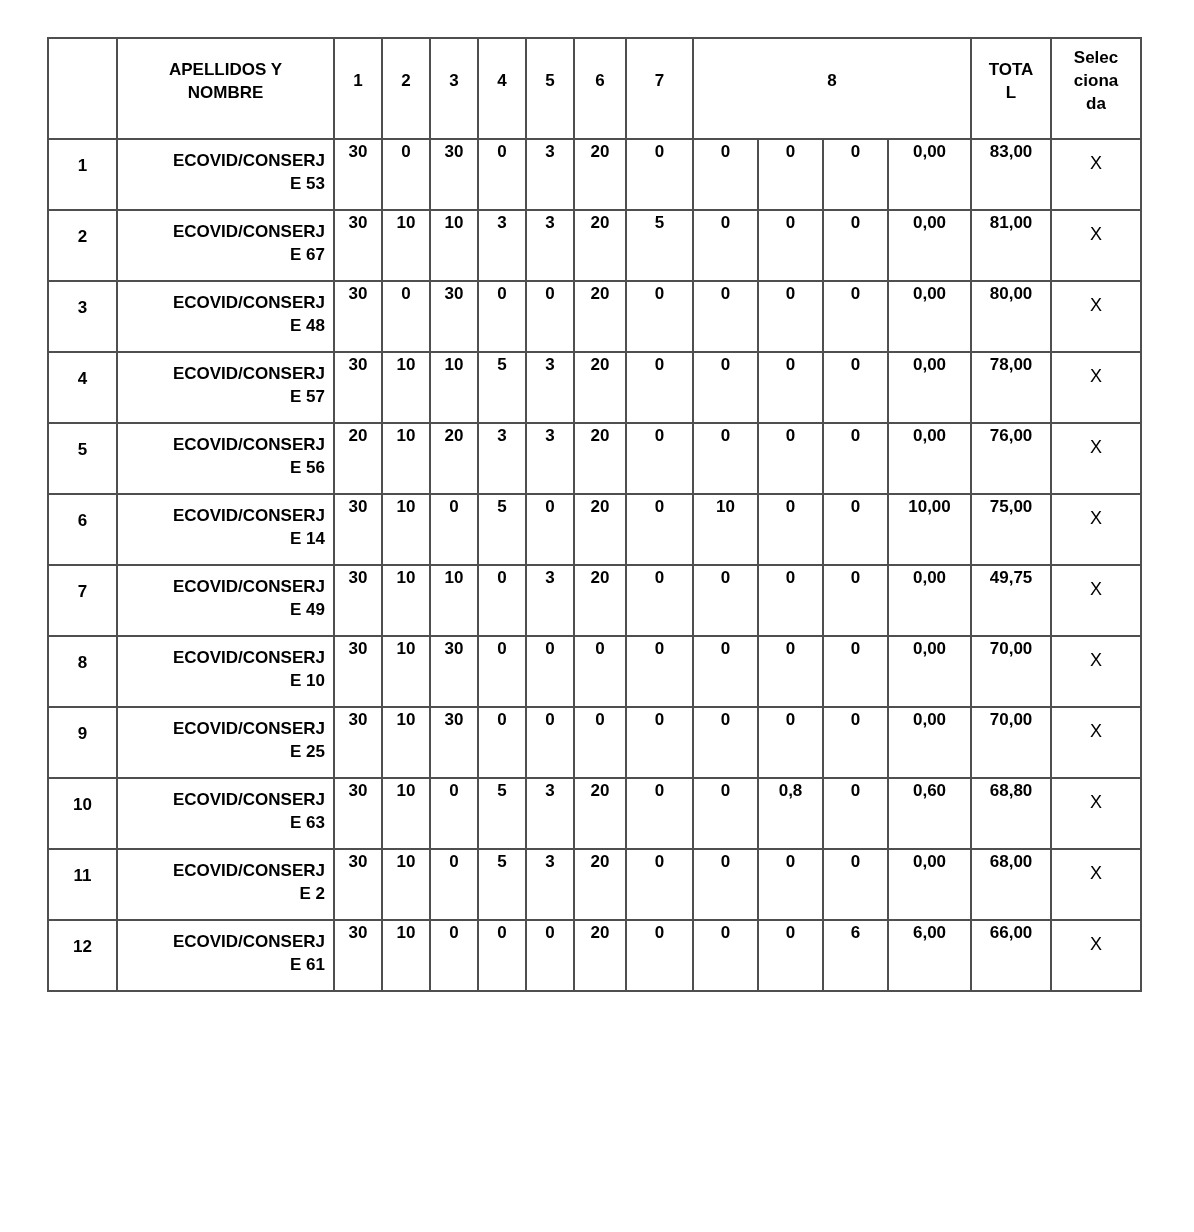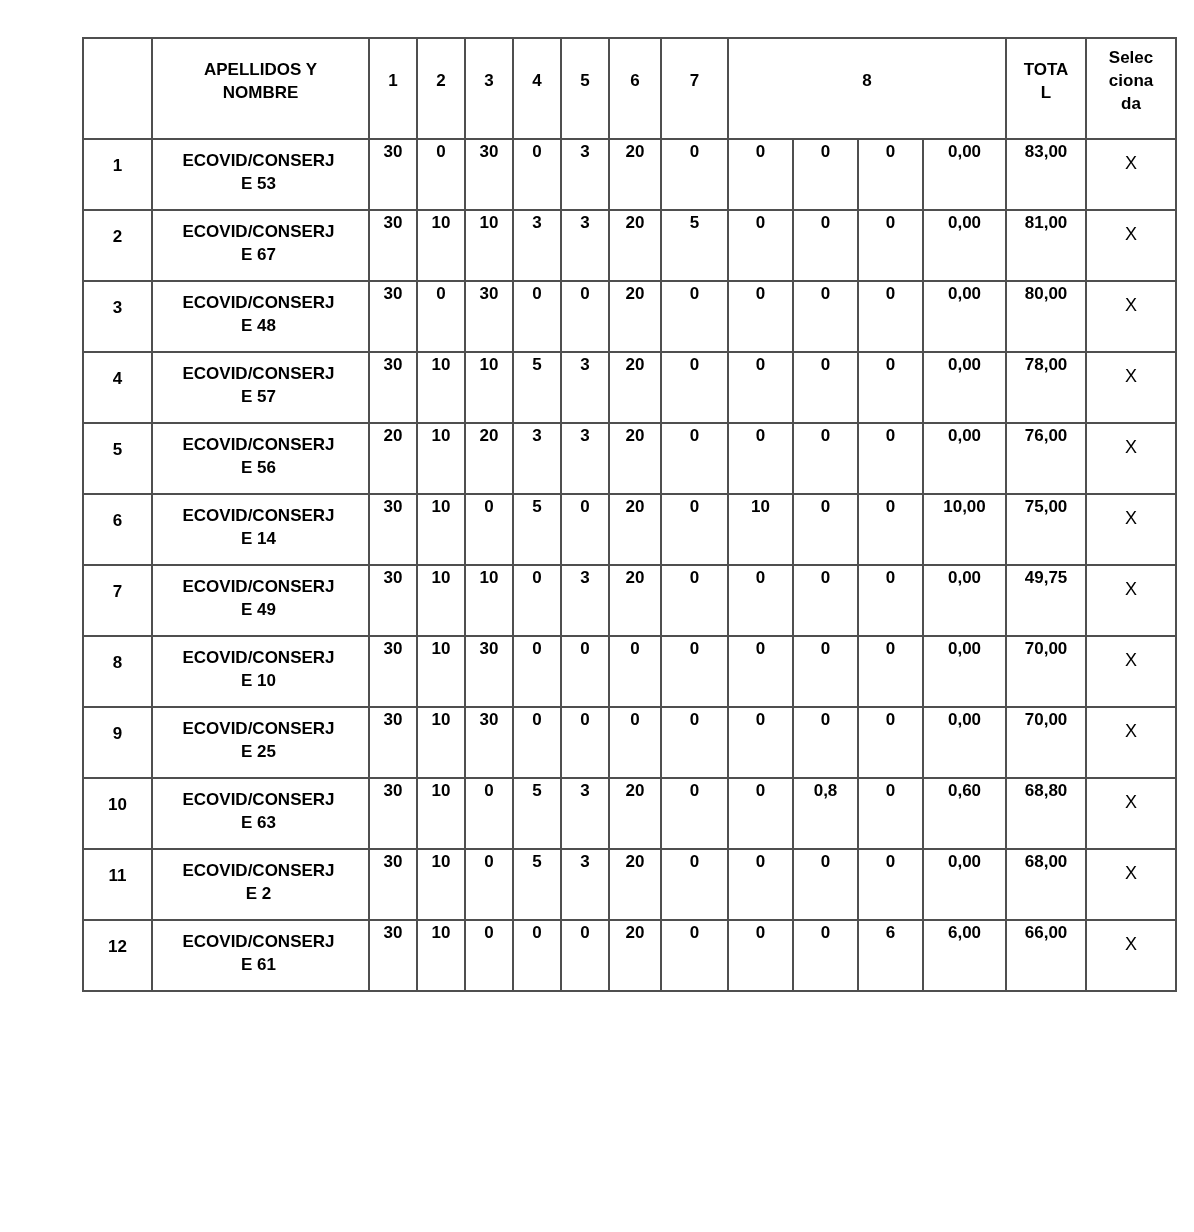--- a/index.html
+++ b/index.html
@@ -8,21 +8,20 @@
     width: 1194px; height: 1232px;
     font-family: "Liberation Sans", "DejaVu Sans", sans-serif;
     color: #000;
   }
   .page { position: relative; width: 1194px; height: 1232px; background: #fff; }
   table.results {
     position: absolute; left: 47px; top: 37px;
     border-collapse: collapse; table-layout: fixed;
     width: 1093px;
     background: #fff;
-    margin-left: 35px;
   }
   table.results th, table.results td {
     border: 2px solid #4f4f4f;
     padding: 0;
     background: #fff;
     overflow: hidden;
   }
   
   tr.h1 { height: 101px; }
   tr.h1 th {
@@ -49,21 +48,21 @@
   tbody tr { height: 71px; }
   tbody td {
     vertical-align: top;
     text-align: center;
     font-weight: 700;
     font-size: 17px;
     line-height: 23px;
     padding-top: 14px;
   }
   tbody td.c-name {
-    text-align: center;
+    text-align: right;
     padding: 9px 8px 1px 4px;
     white-space: pre-line;
   }
   tbody td.c-num { padding-top: 14px; }
   tbody td.c-sel {
     font-weight: 400;
     font-size: 18px;
     padding-top: 12px;
   }
 </style>

